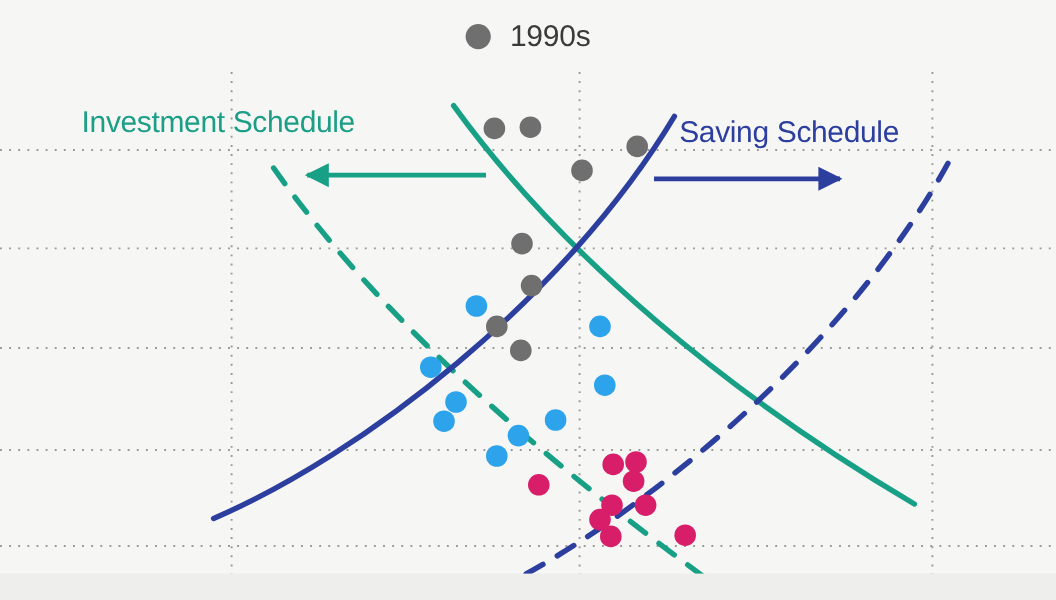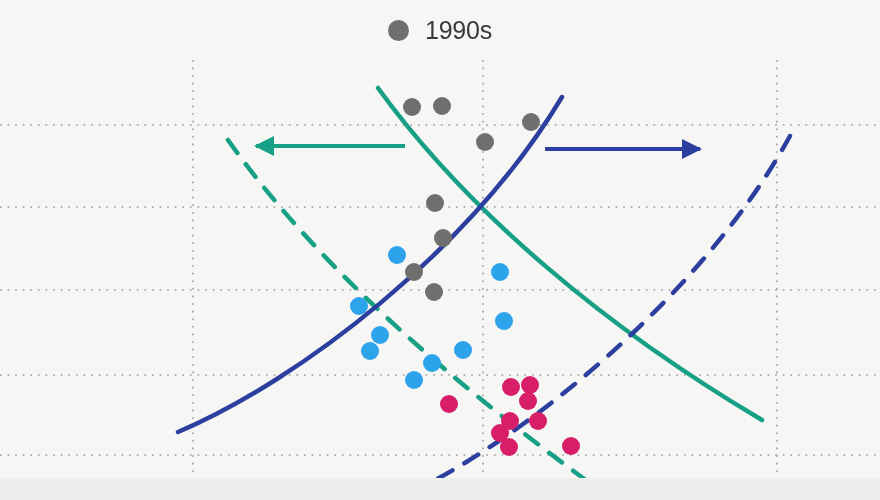--- a/index.html
+++ b/index.html
@@ -119,14 +119,16 @@
 
   <div class="bottom-band"></div>
 
   <div class="legend" id="legend">
       <div class="legend-item">
         <span class="legend-swatch" style="background: rgb(111, 111, 111);"></span>
         <span class="legend-label">1990s</span>
       </div>
     </div>
 
+  <div class="caption" id="cap-investment">Investment Schedule</div>
+  <div class="caption" id="cap-saving">Saving Schedule</div>
 
 </div>
 
 </body></html>

